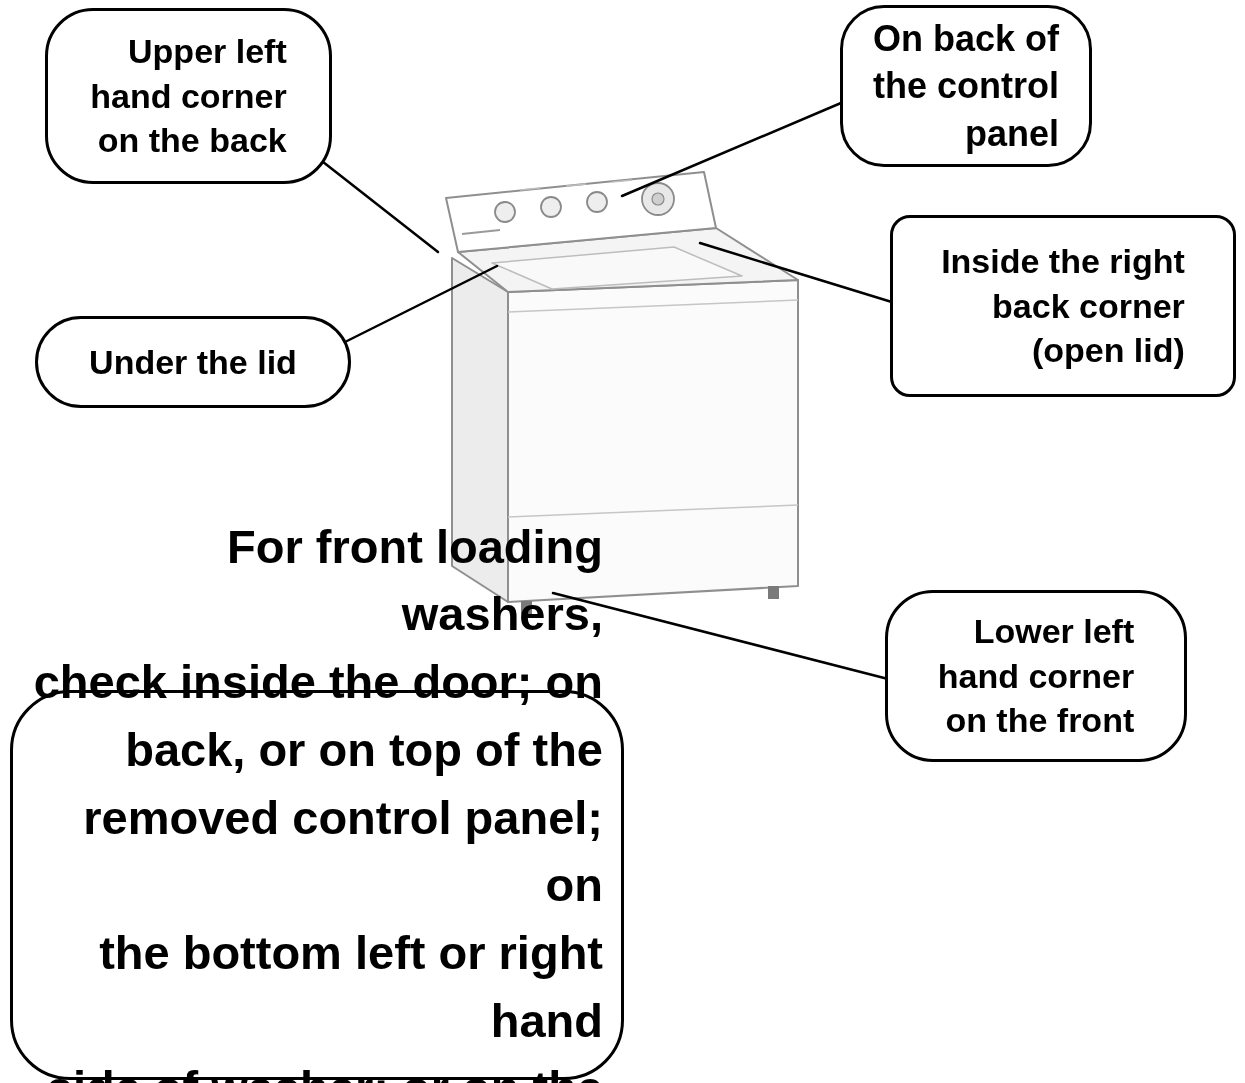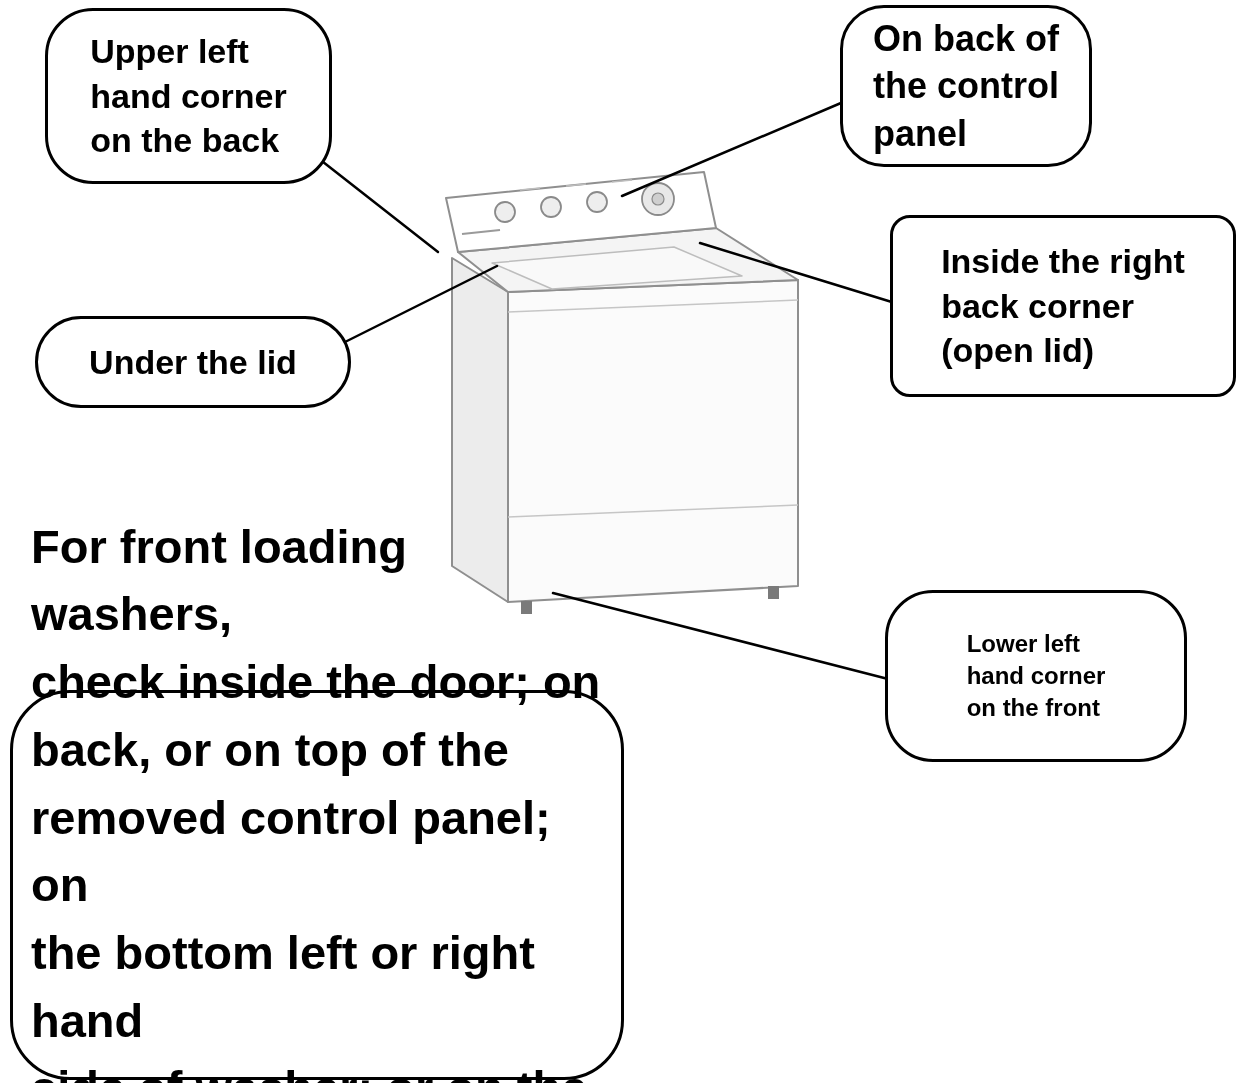--- a/index.html
+++ b/index.html
@@ -16,35 +16,35 @@
     left: 0; top: 0;
     width: 1245px; height: 1083px;
   }
   .callout {
     position: absolute;
     background: #ffffff;
     border: 3px solid #000000;
     display: flex;
     align-items: center;
     justify-content: center;
-    text-align: left;
+    text-align: right;
     font-weight: bold;
     color: #000000;
     box-sizing: border-box;
     padding: 8px 18px;
   }
   .callout span {
     white-space: pre-line;
     display: block;
   }
   .c1 { left: 45px;  top: 8px;   width: 287px; height: 176px; border-radius: 48px; font-size: 34px; line-height: 1.32; }
   .c2 { left: 840px; top: 5px;   width: 252px; height: 162px; border-radius: 44px; font-size: 36px; line-height: 1.32; }
   .c3 { left: 35px;  top: 300px; width: 316px; height: 92px;  border-radius: 46px; font-size: 34px; line-height: 1.2; margin-top: 16px;  }
   .c4 { left: 890px; top: 215px; width: 346px; height: 182px; border-radius: 20px; font-size: 34px; line-height: 1.32; }
-  .c5 { left: 885px; top: 590px; width: 302px; height: 172px; border-radius: 48px; font-size: 24px; line-height: 1.32; }
+  .c5 { left: 885px; top: 590px; width: 302px; height: 172px; border-radius: 48px; font-size: 34px; line-height: 1.32; }
   .c6 { left: 10px;  top: 690px; width: 614px; height: 390px; border-radius: 60px; font-size: 47px; line-height: 1.44; }
 </style>
 </head>
 <body>
 
 <svg class="layer" viewBox="0 0 1245 1083" xmlns="http://www.w3.org/2000/svg">
 
   <g stroke-linejoin="round">
 
     <polygon points="452,258 508,292 508,602 452,566" fill="#ececec" stroke="#8f8f8f" stroke-width="2"></polygon>

